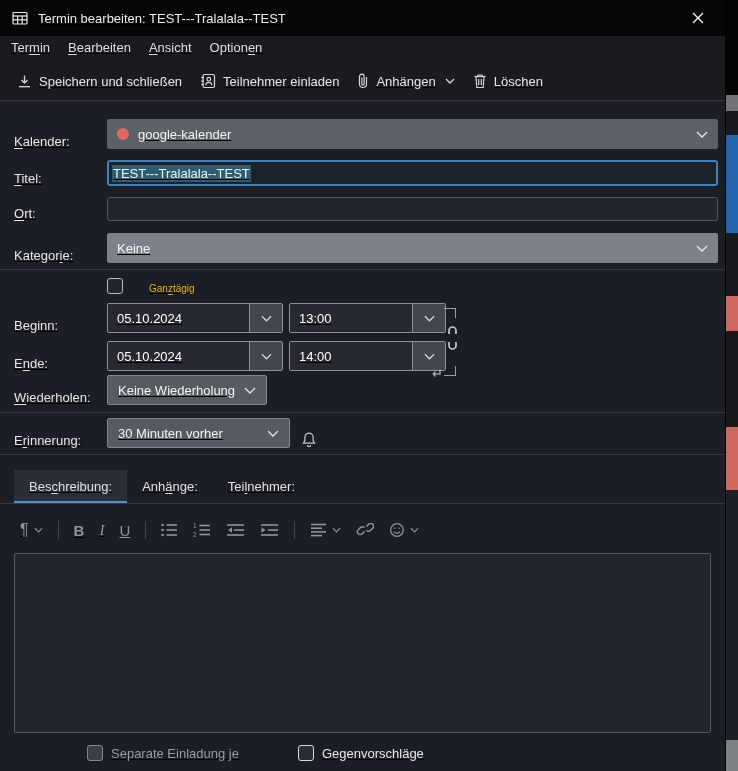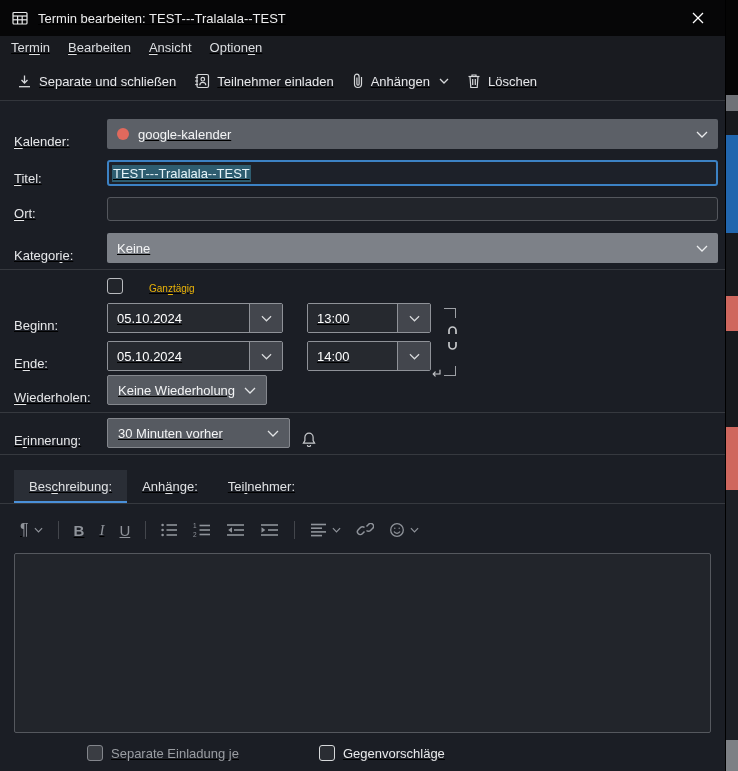--- a/index.html
+++ b/index.html
@@ -43,21 +43,21 @@
   .text-input.focused{border:2px solid #3c82c4;background:#1d2129;height:26px}
   .sel-text{background:#2e5d70;color:#e7f4f9;padding:1px 1px;white-space:pre}
 
   .checkbox{width:16px;height:16px;border:1px solid #b9bbbf;border-radius:3px;background:#22252b;box-sizing:border-box;flex:none}
   .cb-label{margin-left:26px;font-size:10px;color:#eab308}
 
   .combo{height:30px;border:1px solid #8f9298;border-radius:2px;display:flex;box-sizing:border-box;overflow:hidden}
   .combo-field{background:#26292f;color:#fff;font-size:13px;display:flex;align-items:center;padding:0 9px;flex:1}
   .combo-btn{width:32px;background:#43464d;border-left:1px solid #8f9298;display:flex;align-items:center;justify-content:center;flex:none;cursor:default}
   .combo-date{width:176px}
-  .combo-time{width:124px;margin-left:24px}
+  .combo-time{width:157px;margin-left:6px}
 
   .hsep{height:1px;background:#36393f;margin:0}
 
   
   .times-block{position:relative}
   .lk{position:absolute;left:437px;top:4px;width:28px;height:70px}
   .lk-corner-top{position:absolute;left:7px;top:1px;width:11px;height:9px;border-top:1px solid #9da0a5;border-right:1px solid #9da0a5}
   .lk-chain{position:absolute;left:9px;top:18px}
   .lk-corner-bot{position:absolute;left:7px;bottom:1px;width:11px;height:9px;border-bottom:1px solid #9da0a5;border-right:1px solid #9da0a5}
   .lk-arrow{position:absolute;left:-5px;bottom:-4px;color:#c4c6c9;font-size:13px}
@@ -126,21 +126,21 @@
     <span class="menu-item"><span>Option</span><span class="u">e</span><span>n</span></span>
   </div>
 
   <div class="toolbar">
     <span class="tb-btn">
       <svg width="15" height="15" viewBox="0 0 15 15" fill="none" stroke="#d6d8da" stroke-width="1.3">
         <path d="M7.5 1.5v7"></path>
           <path d="M4.5 6l3 3 3-3"></path>
           <path d="M2 12.7h11"></path>
       </svg>
-      <span>Separate und schließen</span>
+      <span>Speichern und schließen</span>
     </span>
     <span class="tb-btn">
       <svg width="16" height="16" viewBox="0 0 16 16" fill="none" stroke="#d6d8da" stroke-width="1.2">
         <rect x="3" y="1.5" width="11.5" height="13" rx="1.5"></rect>
         <line x1="1.2" y1="4.5" x2="4" y2="4.5"></line>
           <line x1="1.2" y1="8" x2="4" y2="8"></line>
           <line x1="1.2" y1="11.5" x2="4" y2="11.5"></line>
         <circle cx="8.8" cy="6.2" r="1.8"></circle>
         <path d="M5.8 12.2c0-1.7 1.3-2.9 3-2.9s3 1.2 3 2.9"></path>
       </svg>
@@ -394,21 +394,21 @@
       </span>
     </div>
 
     <div class="desc-area"></div>
 
     <div class="footer">
       <span class="fgroup" style="margin-left:21px">
         <span class="fcb dim"></span>
         <span class="flab dim">Separate Einladung je</span>
       </span>
-      <span class="fgroup" style="margin-left:80px">
+      <span class="fgroup" style="margin-left:59px">
         <span class="fcb lit"></span>
         <span class="flab lit">Gegenvorschläge</span>
       </span>
     </div>
 
   </div>
 </div>
 
 <div class="strip">
   <div style="top:0;height:95px;background:#050505"></div>

